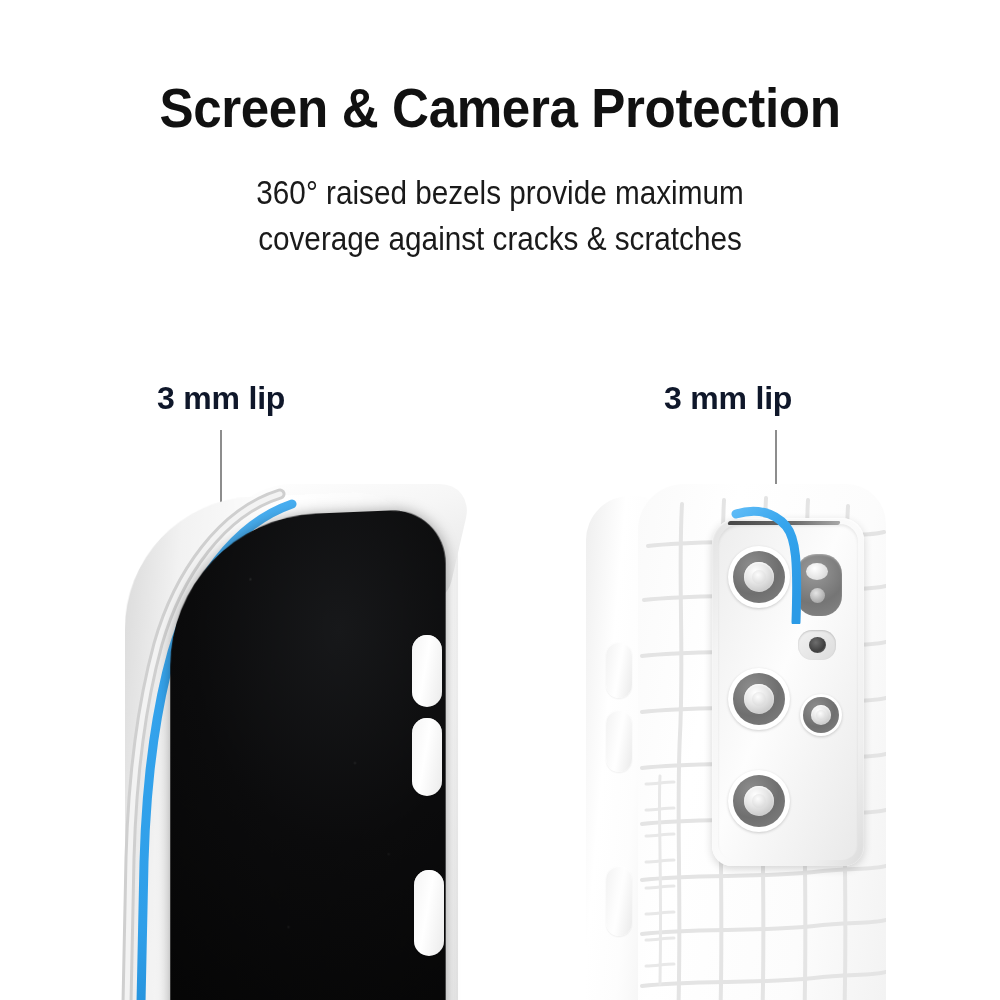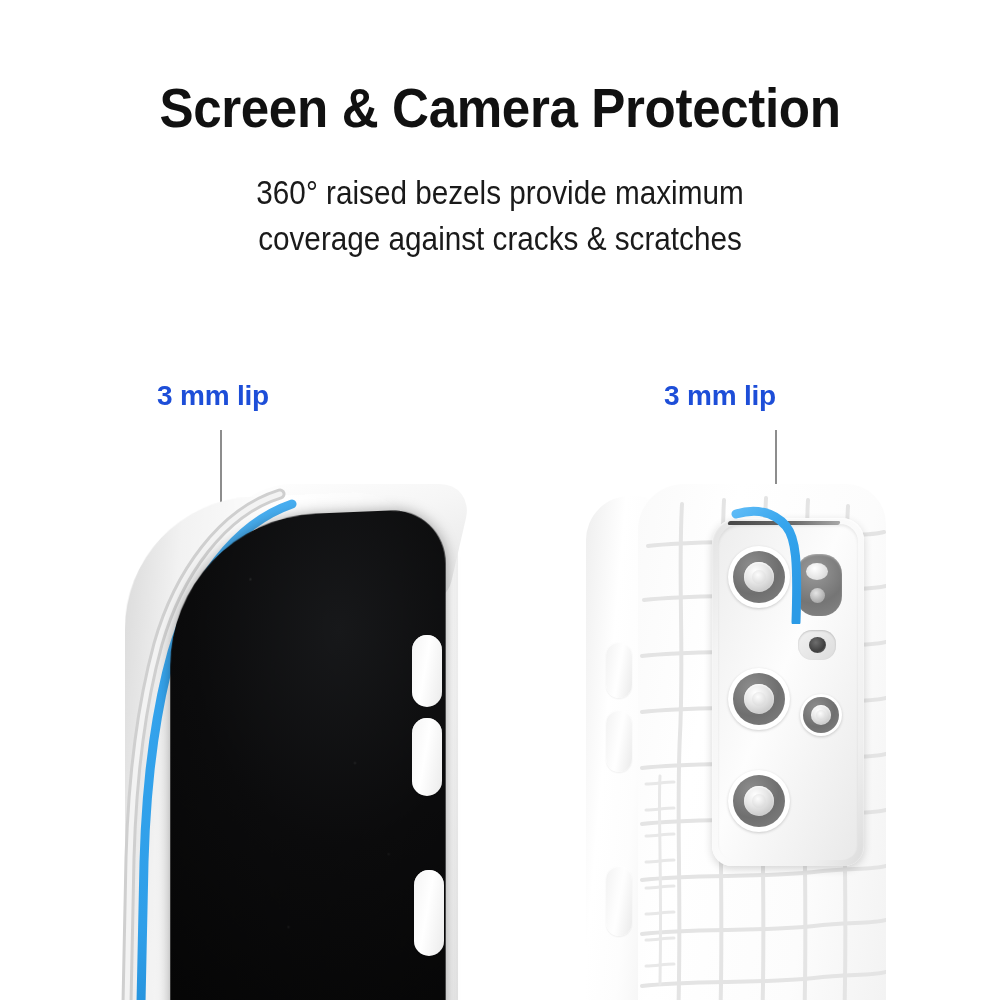--- a/index.html
+++ b/index.html
@@ -20,21 +20,21 @@
   }
   .subtitle{
     position:absolute;left:0;top:170px;width:1000px;text-align:center;
     font-size:33px;line-height:46px;font-weight:400;color:#1a1a1a;
     transform:scaleX(.90);transform-origin:50% 50%;
   }
   .subtitle span{display:block;white-space:nowrap;}
 
   
   .callout{
-    position:absolute;font-size:28px;font-weight:700;color:#1d4ed8;
+    position:absolute;font-size:32px;font-weight:700;color:#0f172a;
     white-space:nowrap;letter-spacing:-0.2px;
   }
   #callout-left{left:157px;top:380px;}
   #callout-right{left:664px;top:380px;}
   .leader{position:absolute;width:2px;background:#8d8d8d;}
   #leader-left{left:220px;top:430px;height:272px;}
   #leader-right{left:775px;top:430px;height:124px;}
 
   
   #phone-left{position:absolute;left:90px;top:470px;width:420px;height:560px;}

